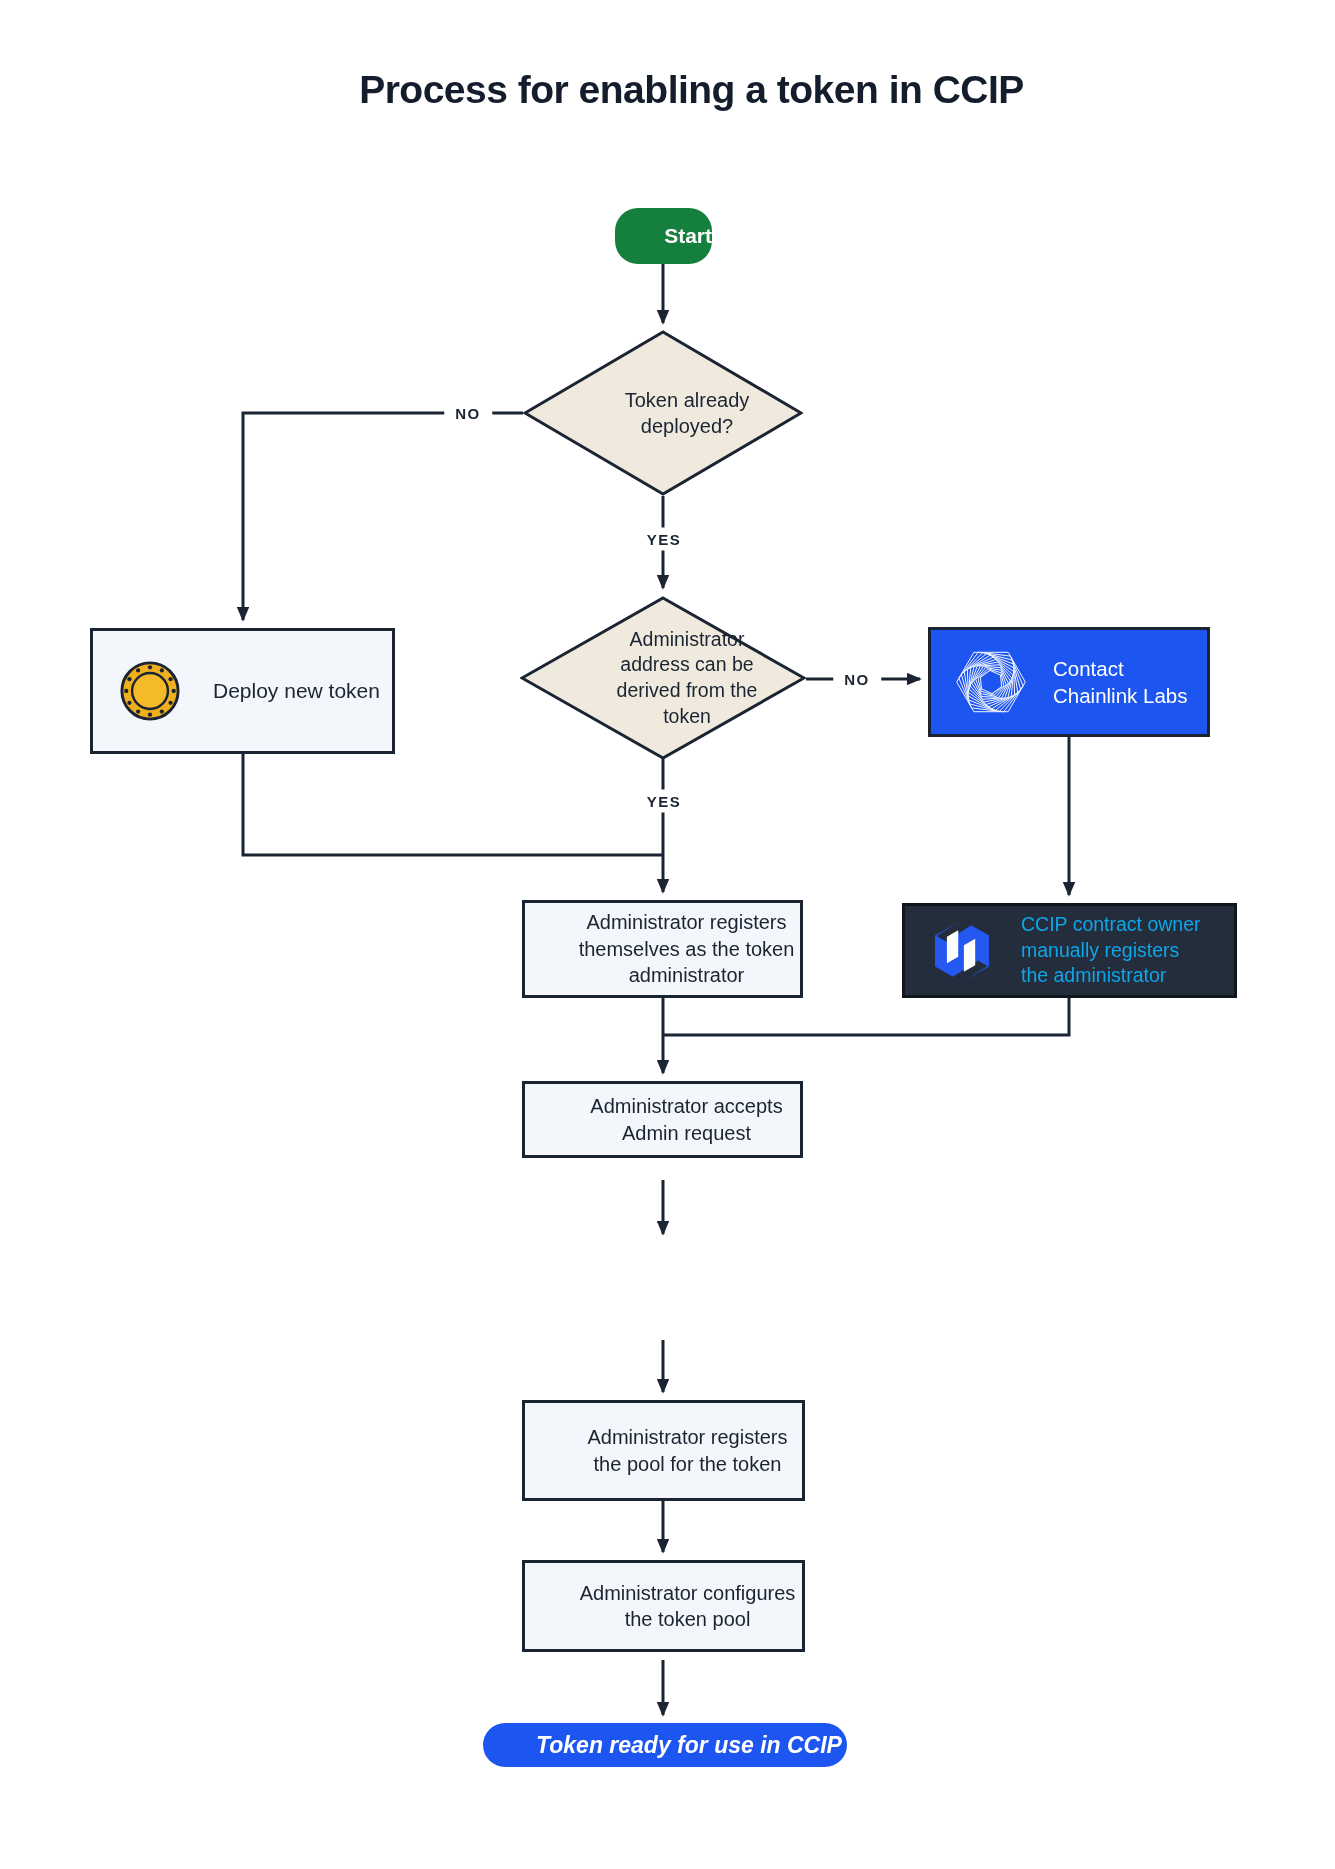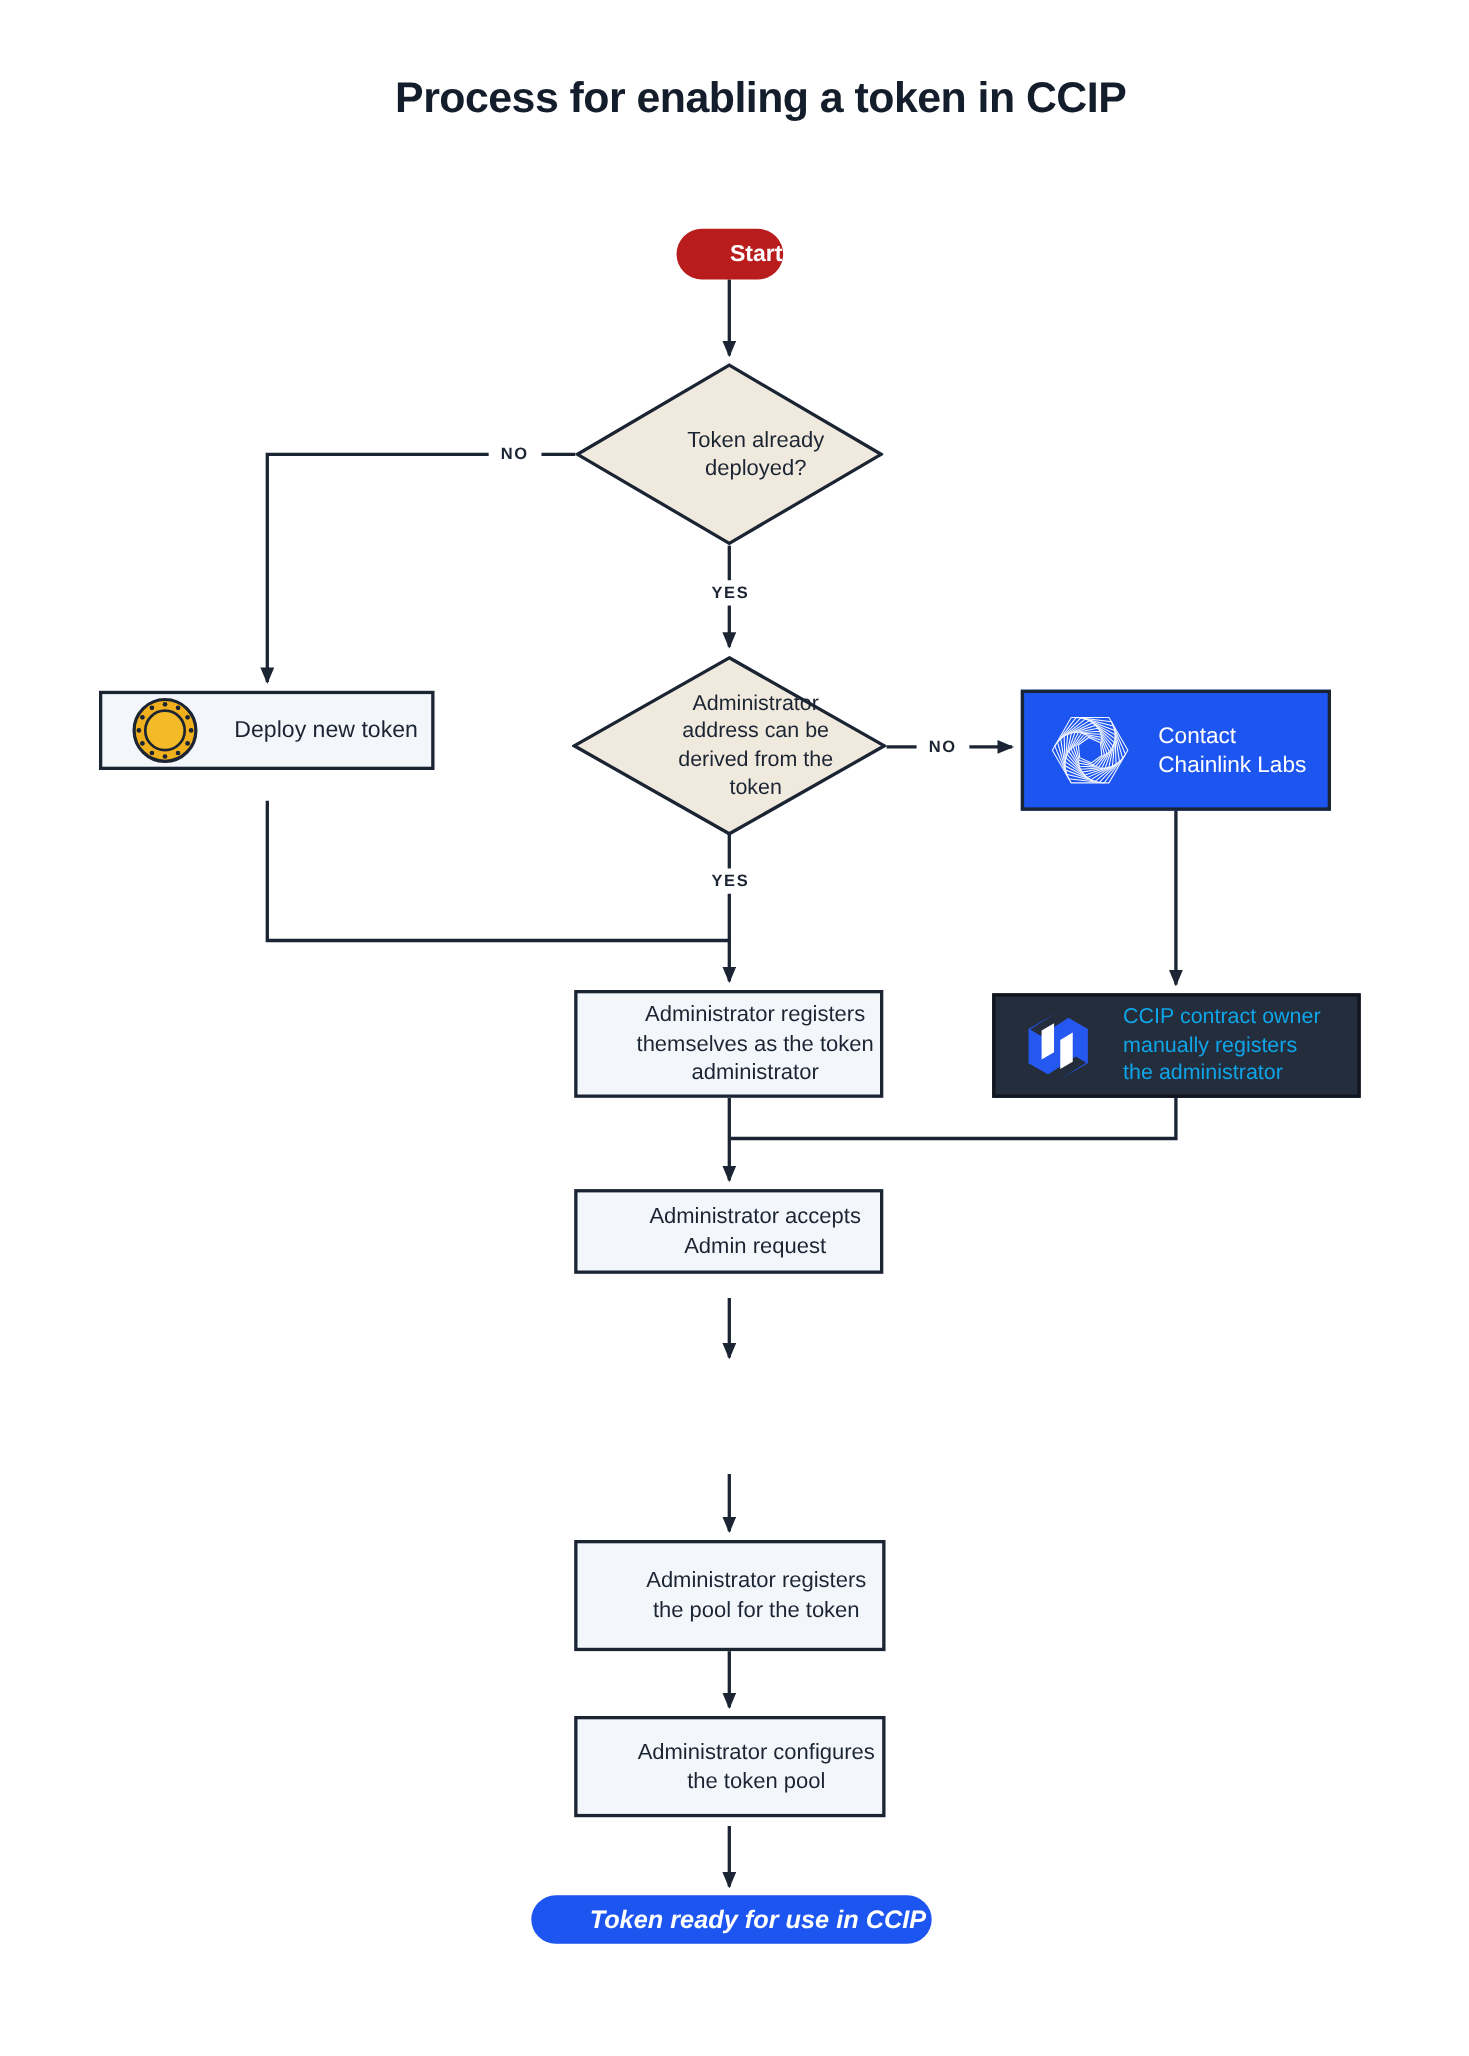--- a/index.html
+++ b/index.html
@@ -7,22 +7,22 @@
     position:relative;width:1335px;height:1869px;background:#ffffff;
     font-family:"Liberation Sans", sans-serif;color:#1b2432;overflow:hidden;
   }
   .connectors{position:absolute;left:0;top:0;z-index:1;}
   .node{position:absolute;box-sizing:border-box;z-index:2;padding-left:48px;}
   .title{
     left:0;top:68px;width:1335px;text-align:center;
     font-size:39px;font-weight:700;letter-spacing:-0.5px;color:#141d2b;
   }
   .pill-start{
-    left:615px;top:208px;width:97px;height:46px;border-radius:23px;
-    background:#b91c1c;color:#ffffff;display:flex;align-items:center;justify-content:center;
+    left:615px;top:208px;width:97px;height:56px;border-radius:23px;
+    background:#15803d;color:#ffffff;display:flex;align-items:center;justify-content:flex-end;
     font-size:21px;font-weight:600;
   }
   .diamond{display:flex;align-items:center;justify-content:center;text-align:center;}
   .diamond svg{position:absolute;left:0;top:0;}
   .diamond .lbl{position:relative;font-size:20px;line-height:1.32;white-space:pre-line;z-index:3;}
   .box{
     background:#f3f6fb;border:3px solid #1b2432;display:flex;align-items:center;justify-content:center;
     text-align:center;font-size:20px;line-height:1.32;
   }
   .box .lbl{white-space:pre-line;}
@@ -81,21 +81,21 @@
   </div>
 
   <div class="node diamond" style="left:523px;top:330px;width:280px;height:166px;">
     <svg width="280" height="166">
       <polygon points="140,2 278,83 140,164 2,83" fill="#efe9de" stroke="#1b2432" stroke-width="3"></polygon>
     </svg>
     <div class="lbl">Token already
 deployed?</div>
   </div>
 
-  <div class="node box iconbox deploy" style="left:90px;top:628px;width:305px;height:72px;">
+  <div class="node box iconbox deploy" style="left:90px;top:628px;width:305px;height:126px;">
     <svg width="62" height="62" viewBox="-32 -32 64 64">
       <circle cx="0" cy="0" r="29" fill="#f0b01e" stroke="#1b2432" stroke-width="3"></circle>
       <circle cx="0" cy="0" r="18.5" fill="#f5ba28" stroke="#1b2432" stroke-width="2.5"></circle>
       <g fill="#1b2432">
         <circle cx="24.5" cy="0" r="2.2"></circle>
           <circle cx="21.2" cy="12.25" r="2.2"></circle>
         <circle cx="12.25" cy="21.2" r="2.2"></circle>
           <circle cx="0" cy="24.5" r="2.2"></circle>
         <circle cx="-12.25" cy="21.2" r="2.2"></circle>
           <circle cx="-21.2" cy="12.25" r="2.2"></circle>

